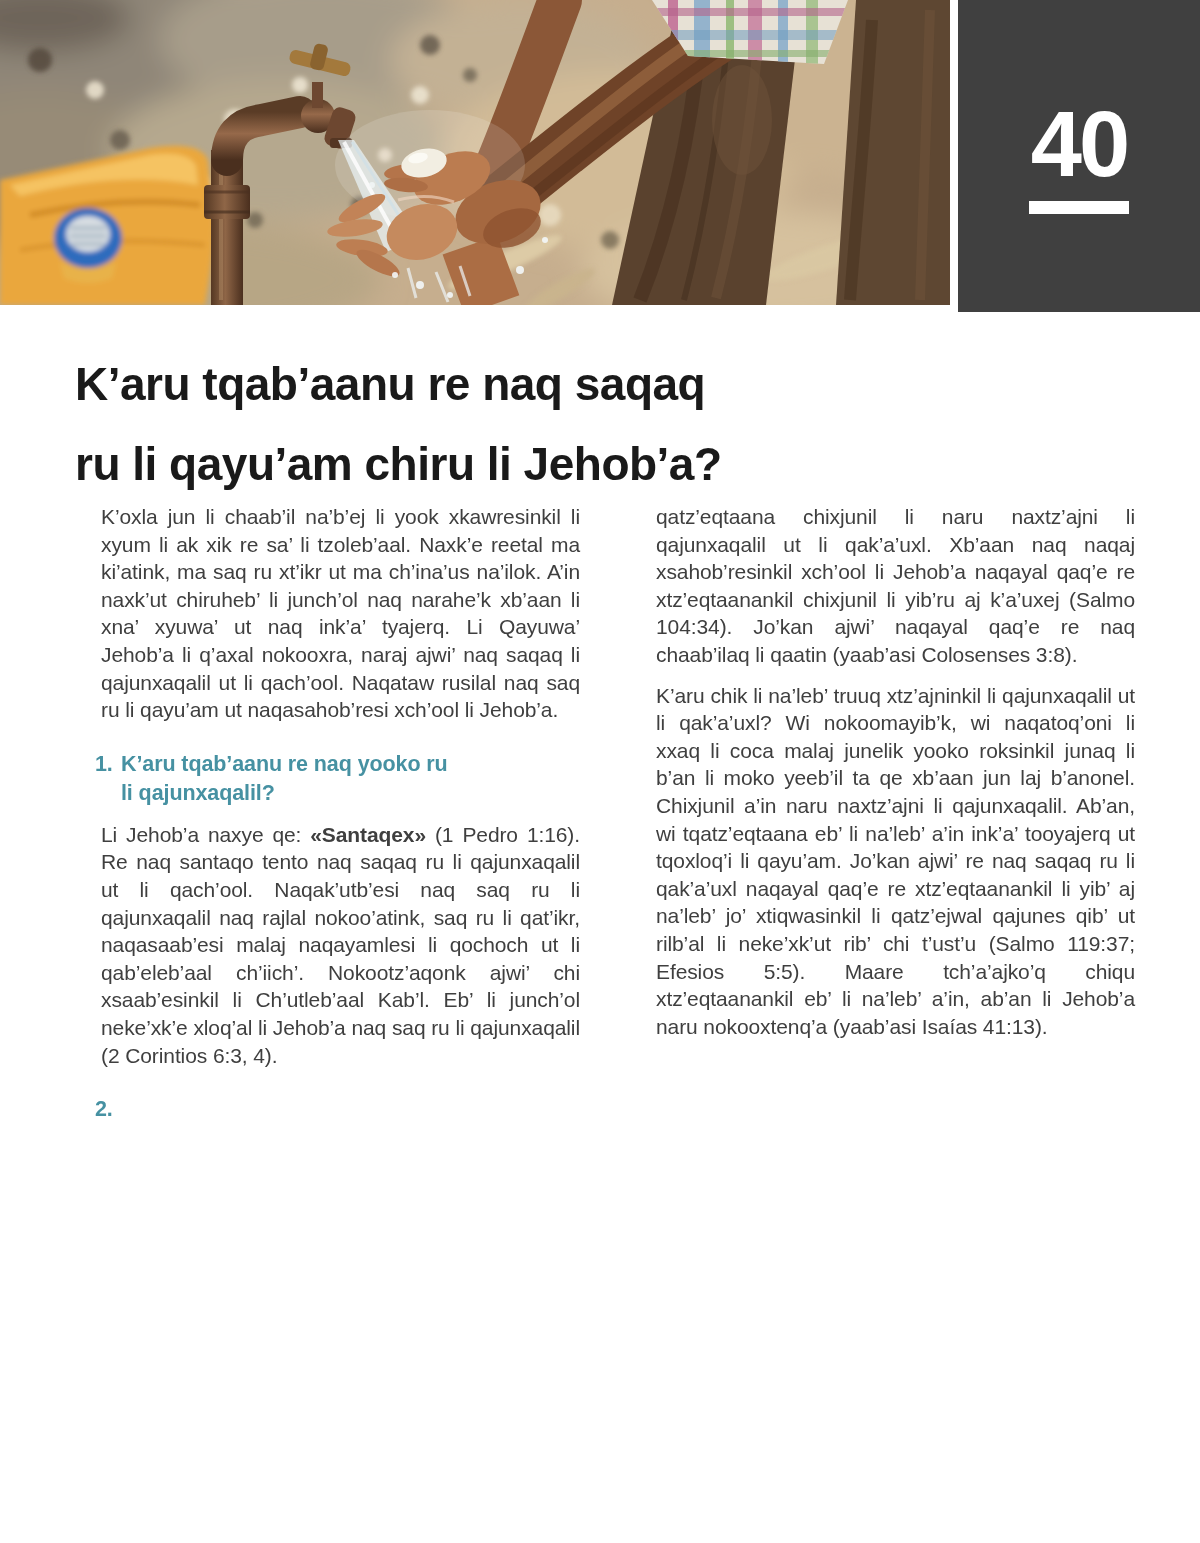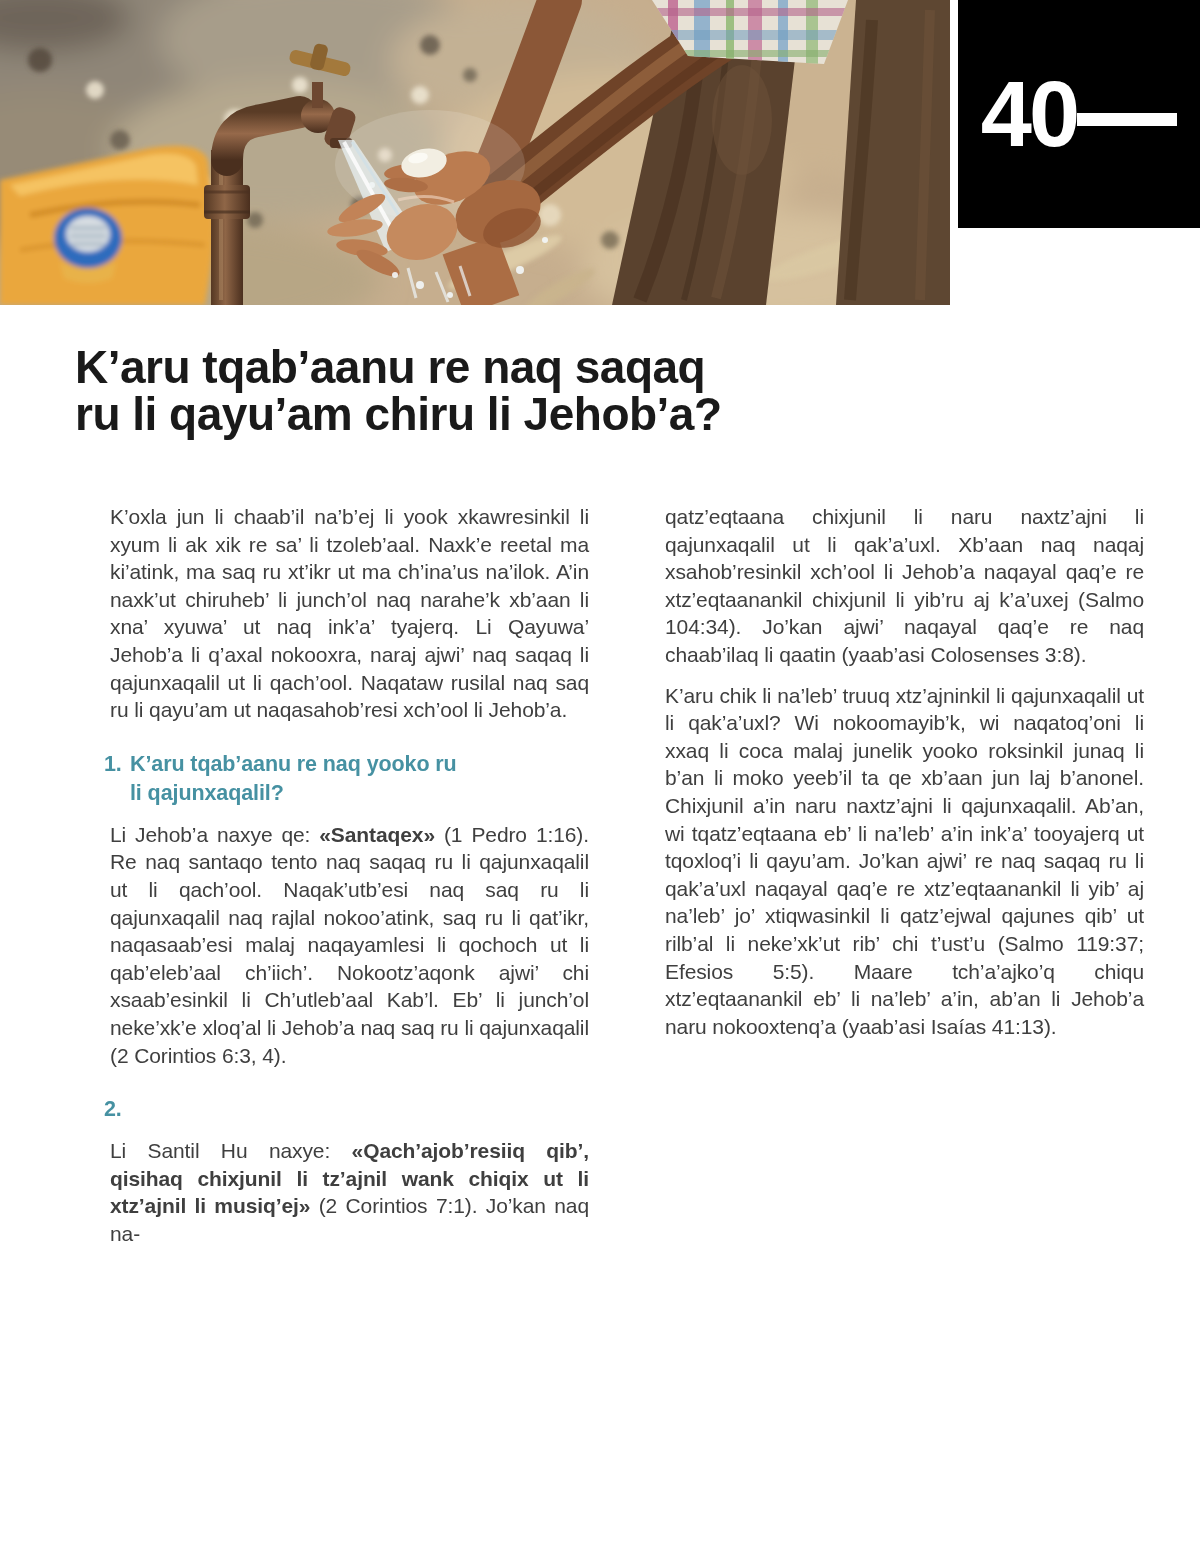--- a/index.html
+++ b/index.html
@@ -3,33 +3,33 @@
 <meta charset="utf-8">
 <style>
   html,body{margin:0;padding:0;background:#ffffff;}
   .page{
     position:relative;width:1200px;height:1543px;background:#ffffff;
     font-family:"Liberation Sans", sans-serif;overflow:hidden;
   }
   .hero{position:absolute;left:0;top:0;width:950px;height:305px;overflow:hidden;}
   .hero svg{display:block;width:100%;height:100%;}
   .chapter-box{
-    position:absolute;left:958px;top:0;width:242px;height:228px;
-    background:#000000;display:flex;align-items:center;justify-content:center;
+    position:absolute;left:958px;top:0;width:242px;height:312px;
+    background:#404040;display:flex;flex-direction:column;align-items:center;justify-content:center;
   }
   .chapter-num{
     color:#ffffff;font-size:92px;font-weight:bold;line-height:1;letter-spacing:-3px;
   }
   .chapter-bar{width:100px;height:13px;background:#ffffff;margin-top:11px;}
   .title{
     position:absolute;left:75px;top:344px;margin:0;width:1050px;
-    font-size:46px;line-height:47px;font-weight:bold;color:#1a1a1a;
+    font-size:46px;line-height:80px;font-weight:bold;color:#1a1a1a;
     letter-spacing:-0.5px;white-space:pre-line;
   }
-  .columns{position:absolute;left:110px;top:503px;width:1034px;display:flex;gap:76px;}
+  .columns{position:absolute;left:101px;top:503px;width:1034px;display:flex;gap:76px;}
   .col{width:484px;}
   .body{
     margin:0 0 13px 0;font-size:21px;line-height:27.6px;color:#3f3f3f;
     text-align:justify;letter-spacing:-0.1px;
   }
   .col p:last-child{margin-bottom:0;}
   .q-heading{
     display:flex;margin:26px 0 13px -6px;color:#4691a2;
     font-weight:bold;font-size:21.5px;line-height:29px;letter-spacing:-0.1px;
   }
@@ -211,21 +211,20 @@
       <div class="q-heading">
         <span class="q-num">1.</span>
         <span class="q-text">K’aru tqab’aanu re naq yooko ru
 li qajunxaqalil?</span>
       </div>
       <p class="body"><span>Li Jehob’a naxye qe: </span><span class="bold">«Santaqex»</span><span> (1 Pedro 1:16). Re naq santaqo tento naq saqaq ru li qajunxaqalil ut li qach’ool. Naqak’utb’esi naq saq ru li qajunxaqalil naq rajlal nokoo’atink, saq ru li qat’ikr, naqasaab’esi malaj naqayamlesi li qochoch ut li qab’eleb’aal ch’iich’. Nokootz’aqonk ajwi’ chi xsaab’esinkil li Ch’utleb’aal Kab’l. Eb’ li junch’ol neke’xk’e xloq’al li Jehob’a naq saq ru li qajunxaqalil (2 Corintios 6:3, 4).</span></p>
 
       <div class="q-heading">
         <span class="q-num">2.</span>
       </div>
-      <p class="body"><span>Li Santil Hu naxye: </span><span class="bold">«Qach’ajob’resiiq qib’, qisihaq chixjunil li tz’ajnil wank chiqix ut li xtz’ajnil li musiq’ej»</span><span> (2 Corintios 7:1). Jo’kan naq na-</span></p>
     </div>
 
     <div class="col">
       <p class="body">qatz’eqtaana chixjunil li naru naxtz’ajni li qajunxaqalil ut li qak’a’uxl. Xb’aan naq naqaj xsahob’resinkil xch’ool li Jehob’a naqayal qaq’e re xtz’eqtaanankil chixjunil li yib’ru aj k’a’uxej (Salmo 104:34). Jo’kan ajwi’ naqayal qaq’e re naq chaab’ilaq li qaatin (yaab’asi Colosenses 3:8).</p>
       <p class="body">K’aru chik li na’leb’ truuq xtz’ajninkil li qajunxaqalil ut li qak’a’uxl? Wi nokoomayib’k, wi naqatoq’oni li xxaq li coca malaj junelik yooko roksinkil junaq li b’an li moko yeeb’il ta qe xb’aan jun laj b’anonel. Chixjunil a’in naru naxtz’ajni li qajunxaqalil. Ab’an, wi tqatz’eqtaana eb’ li na’leb’ a’in ink’a’ tooyajerq ut tqoxloq’i li qayu’am. Jo’kan ajwi’ re naq saqaq ru li qak’a’uxl naqayal qaq’e re xtz’eqtaanankil li yib’ aj na’leb’ jo’ xtiqwasinkil li qatz’ejwal qajunes qib’ ut rilb’al li neke’xk’ut rib’ chi t’ust’u (Salmo 119:37; Efesios 5:5). Maare tch’a’ajko’q chiqu xtz’eqtaanankil eb’ li na’leb’ a’in, ab’an li Jehob’a naru nokooxtenq’a (yaab’asi Isaías 41:13).</p>
     </div>
 
   </div>
 </div>
 

